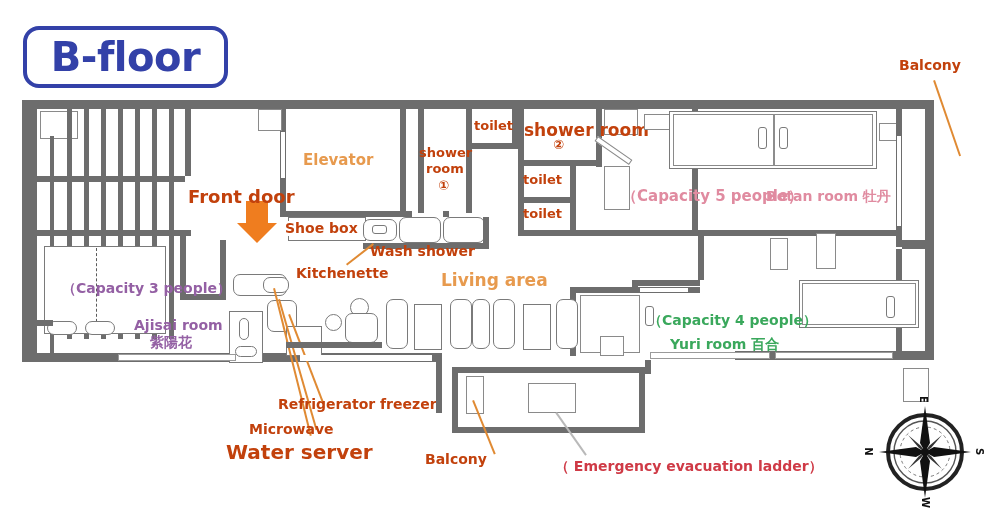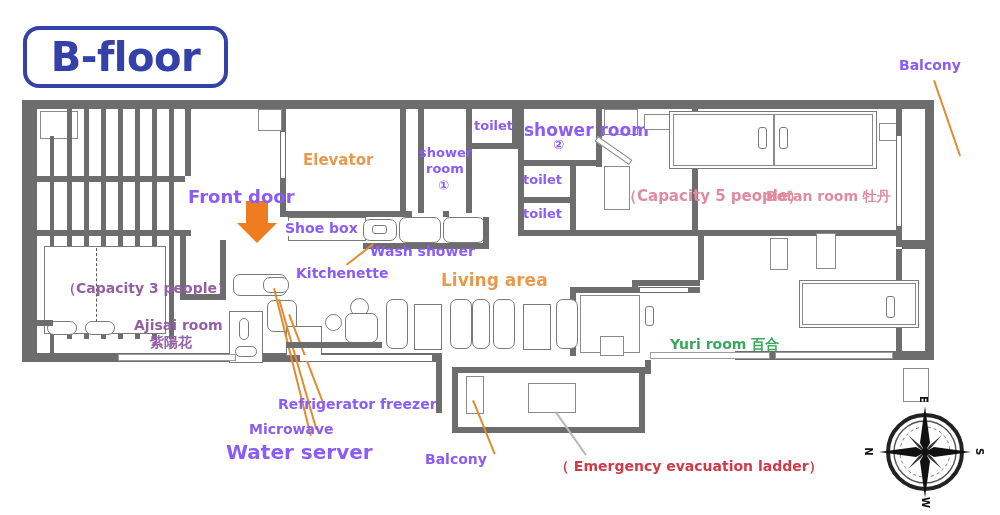--- a/index.html
+++ b/index.html
@@ -26,21 +26,21 @@
   .furn{position:absolute;border:1.6px solid #7a7a7a;background:#ffffff;box-sizing:border-box;}
   .furn-thin{position:absolute;border:1.2px solid #8a8a8a;background:#ffffff;box-sizing:border-box;}
   .furn-r{border-radius:7px;}
   .furn-rr{border-radius:50%;}
   .opening{position:absolute;background:#ffffff;}
   .dash{position:absolute;border-left:1.6px dashed #5a5a5a;}
 
   
   .lbl{position:absolute;white-space:nowrap;font-weight:bold;line-height:1.05;}
   .lbl-or{color:#e79a4e;}
-  .lbl-or2{color:#8b5cf6;}
+  .lbl-or2{color:#c2410c;}
   .lbl-pink{color:#e08ba0;}
   .lbl-purple{color:#9460a4;}
   .lbl-green{color:#3aa85c;}
   .lbl-red{color:#cf3a46;}
 
   .leader{position:absolute;background:#e08a33;transform-origin:0 0;height:2px;}
   .leader-grey{position:absolute;background:#b9b9b9;transform-origin:0 0;height:2px;}
 
   
   #front-door-arrow{position:absolute;left:237px;top:193px;width:40px;height:42px;}
@@ -200,20 +200,21 @@
 
   <div class="furn" style="left:799px;top:272px;width:120px;height:48px;"></div>
   <div class="furn-thin" style="left:802px;top:275px;width:114px;height:42px;"></div>
   <div class="furn" style="left:886px;top:288px;width:9px;height:22px;border-radius:3px;"></div>
   <div class="furn" style="left:645px;top:298px;width:9px;height:20px;border-radius:3px;"></div>
 
   <div class="opening" style="left:640px;top:280px;width:48px;height:4px;"></div>
   <div class="opening" style="left:650px;top:344px;width:120px;height:7px;border:1px solid #9a9a9a;box-sizing:border-box;"></div>
   <div class="opening" style="left:775px;top:344px;width:118px;height:7px;border:1px solid #9a9a9a;box-sizing:border-box;"></div>
 
+  <div class="lbl lbl-green" style="left:648px;top:305px;font-size:14px;">（Capacity 4 people）</div>
   <div class="lbl lbl-green" style="left:670px;top:329px;font-size:14px;">Yuri room 百合</div>
 
   <div class="lbl lbl-or" style="left:441px;top:264px;font-size:17px;">Living area</div>
 
   <div class="furn furn-rr" style="left:350px;top:290px;width:19px;height:19px;"></div>
   <div class="furn furn-rr" style="left:325px;top:306px;width:17px;height:17px;"></div>
   <div class="furn furn-r" style="left:345px;top:305px;width:33px;height:30px;"></div>
   <div class="furn furn-r" style="left:386px;top:291px;width:22px;height:50px;"></div>
   <div class="furn" style="left:414px;top:296px;width:28px;height:46px;"></div>
   <div class="furn furn-r" style="left:450px;top:291px;width:22px;height:50px;"></div>

